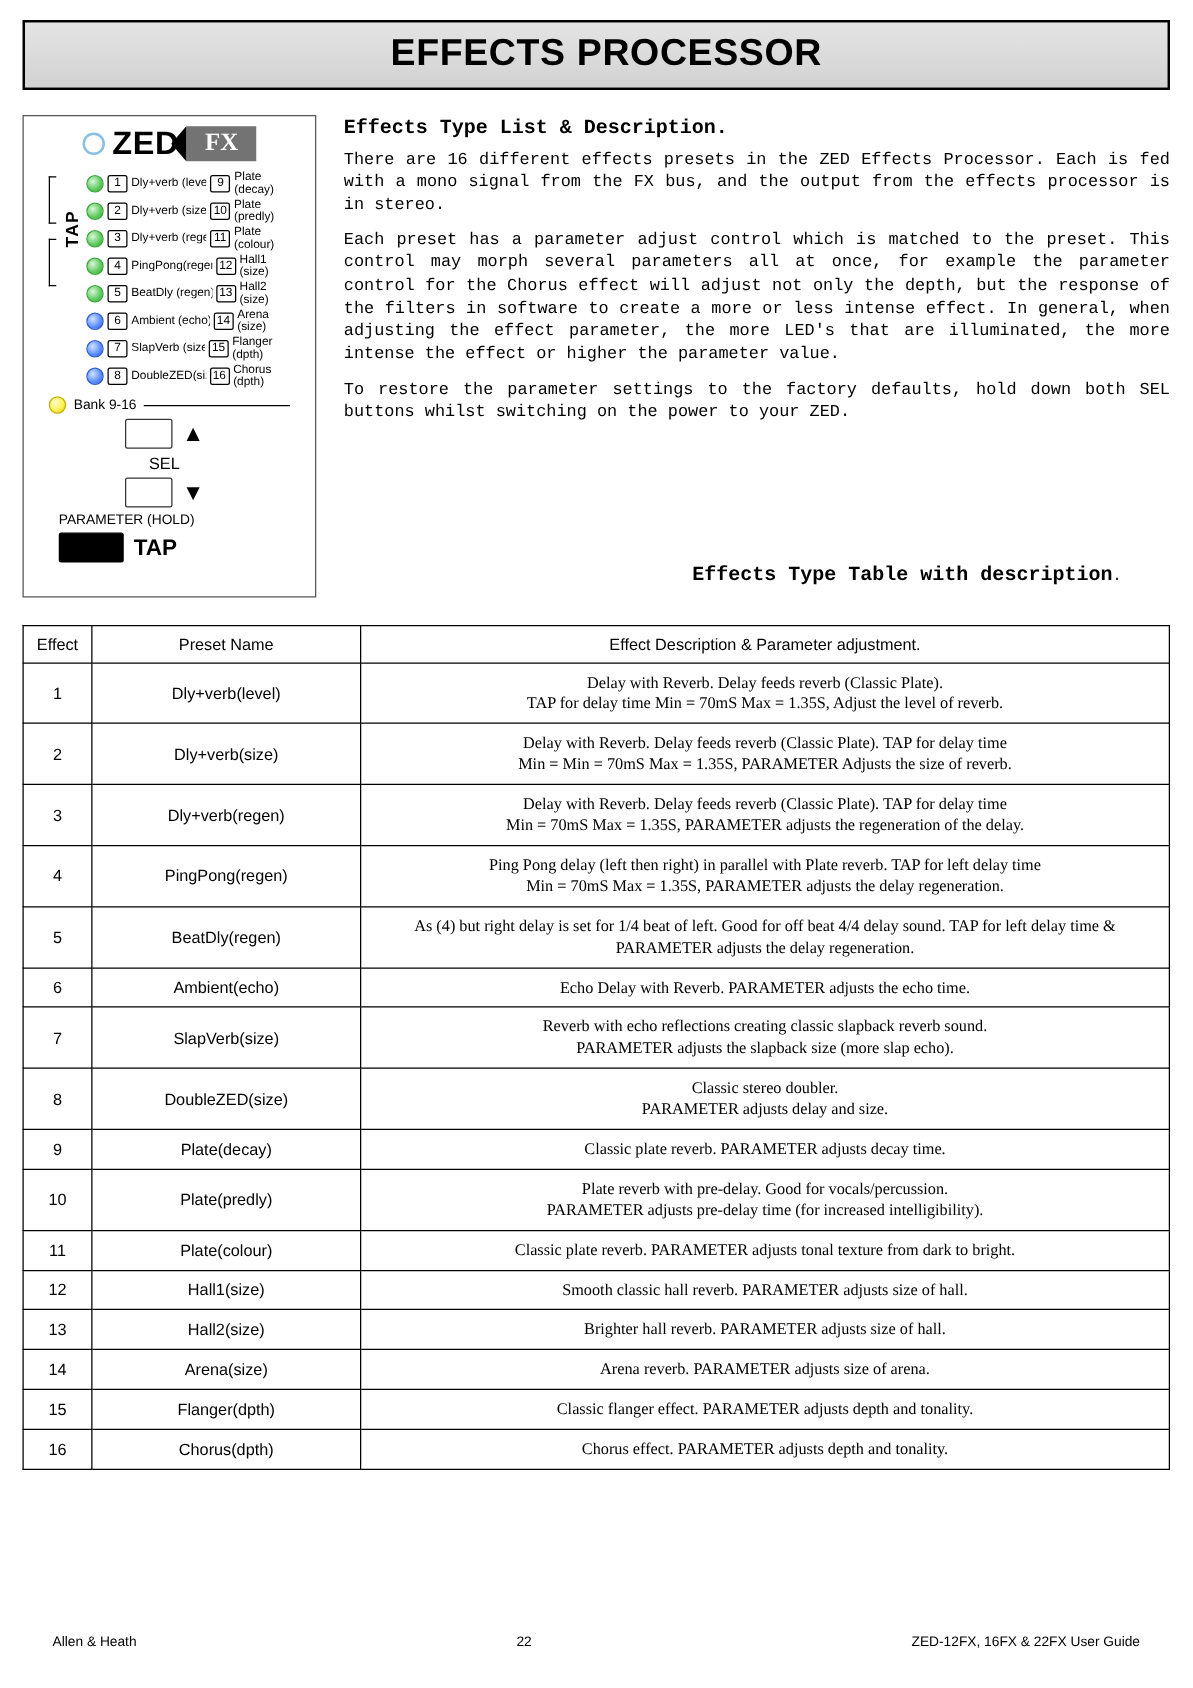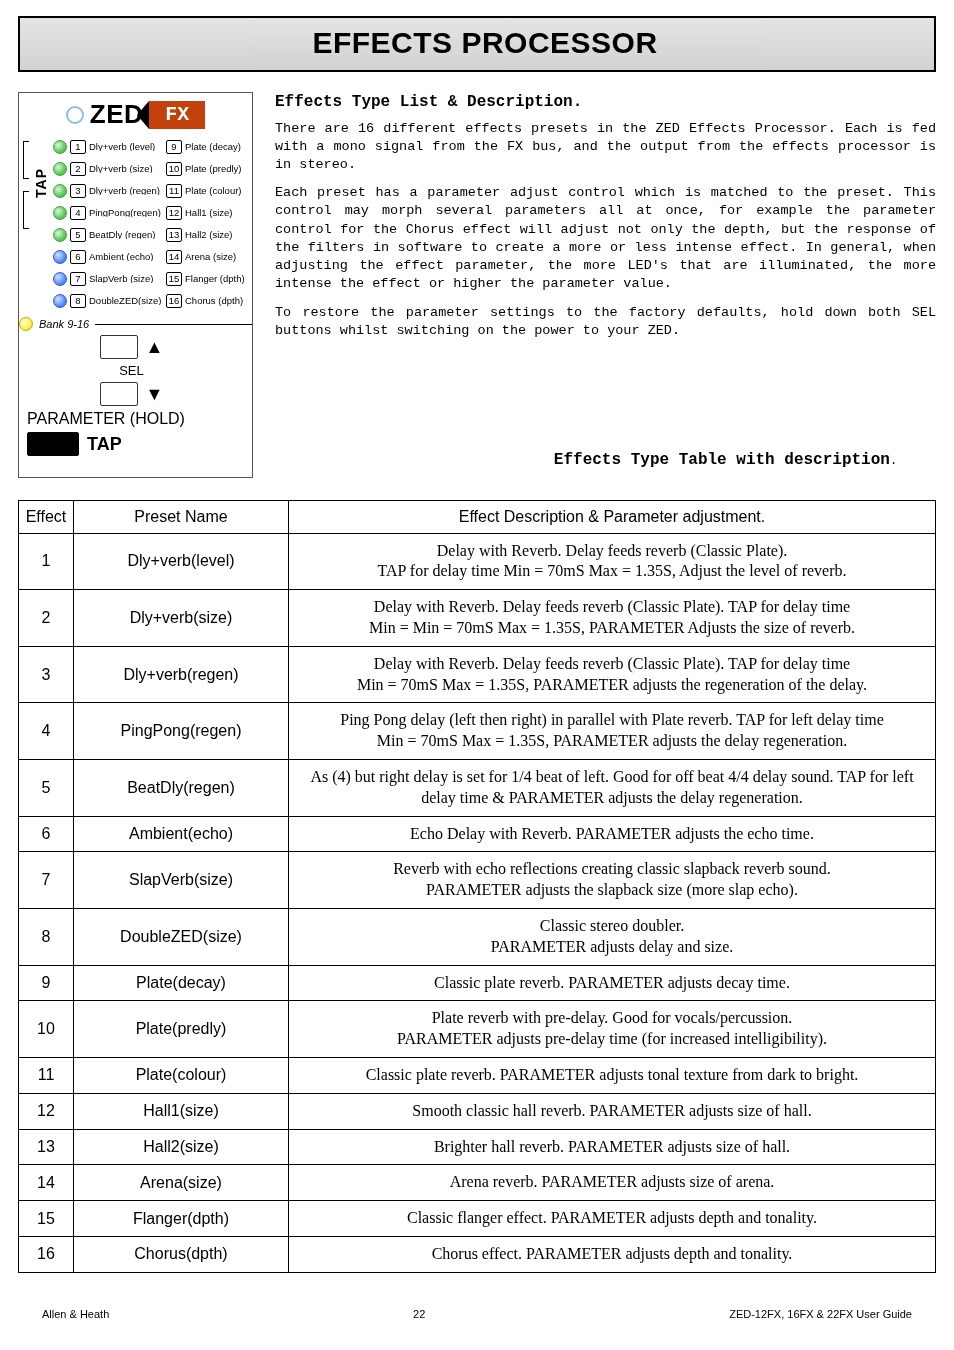--- a/index.html
+++ b/index.html
@@ -1,52 +1,52 @@
 <!DOCTYPE html>
 <html><head>
 <meta charset="utf-8">
 <style>
 * { box-sizing: border-box; margin: 0; padding: 0; }
 body { font-family: Arial, Helvetica, sans-serif; width: 954px; height: 1350px; background: #fff; color: #000; position: relative; padding: 16px 18px; }
 .page-title-bar { border: 2px solid #000; background: linear-gradient(to bottom, #e4e4e4, #d2d2d2); text-align: center; padding: 8px 0 10px; margin-bottom: 20px; }
 .page-title-bar h1 { font-size: 30px; font-weight: 900; letter-spacing: 0.5px; margin-left: 16px; }
 .upper { display: flex; gap: 22px; margin-bottom: 22px; }
-.fx-panel { width: 235px; border: 1.5px solid #555; padding: 6px 0 10px; font-size: 11px; }
+.fx-panel { width: 235px; border: 1.5px solid #555; padding: 6px 20px 10px; font-size: 11px; }
 .fx-header { display: flex; align-items: center; justify-content: center; gap: 6px; margin-bottom: 8px; }
 .led-ring { width: 18px; height: 18px; border: 2px solid #8bbfe6; border-radius: 50%; }
 .zed { font-family: Impact, "Arial Black", sans-serif; font-size: 26px; font-weight: 900; letter-spacing: 0.5px; }
-.fxlogo { width: 56px; height: 28px; background: #c2410c; color: #fff; display: inline-flex; align-items: center; justify-content: center; font-weight: 900; font-size: 20px; font-family: Liberation Mono, monospace; position: relative; }
+.fxlogo { width: 56px; height: 28px; background: #737373; color: #fff; display: inline-flex; align-items: center; justify-content: center; font-weight: 900; font-size: 20px; font-family: Liberation Serif, serif; position: relative; }
 .fxlogo::before { content: ""; position: absolute; left: -12px; top: 0; border-top: 14px solid transparent; border-bottom: 14px solid transparent; border-right: 12px solid #000; }
 .fx-body { display: flex; align-items: flex-start; gap: 4px; }
 .tap-label { writing-mode: vertical-rl; transform: rotate(180deg); font-weight: 900; font-size: 14px; font-family: "Arial Black", sans-serif; margin-top: 30px; letter-spacing: 1px; }
 .fx-rows { flex: 1; display: flex; flex-direction: column; gap: 5px; }
 .fx-row { display: flex; align-items: center; gap: 3px; height: 17px; }
 .grn { width: 14px; height: 14px; border-radius: 50%; background: radial-gradient(circle at 35% 35%, #d8f6d8, #5fc95f 60%, #3aa83a); border: 1px solid #3aa83a; flex: 0 0 14px; }
 .yel { background: radial-gradient(circle at 35% 35%, #fffdd0, #fff14a 60%, #d6b800); border-color: #c6b000; }
 .blu { background: radial-gradient(circle at 35% 35%, #d0e2ff, #5a8cff 60%, #2f5fcc); border-color: #2f5fcc; }
 .numbox { border: 1.3px solid #000; border-radius: 2px; width: 16px; height: 14px; display: inline-flex; align-items: center; justify-content: center; font-size: 9.5px; line-height: 1; flex: 0 0 16px; }
 .fx-name { font-size: 9.5px; line-height: 1; }
 .fx-col1 { width: 74px; white-space: nowrap; overflow: hidden; }
-.bank-row { display: flex; align-items: center; margin-top: 8px; gap: 6px; font-size: 11px; font-style: italic; }
+.bank-row { display: flex; align-items: center; margin-top: 8px; gap: 6px; font-size: 11px; }
 .bank-line { flex: 1; height: 1px; background: #000; }
 .sel-block { display: flex; flex-direction: column; align-items: center; margin: 4px 0 4px -8px; }
 .sel-row { display: flex; align-items: center; gap: 8px; }
 .btn-cap { width: 38px; height: 24px; border: 1.5px solid #333; border-radius: 2px; background: #fff; }
 .tri { font-size: 18px; line-height: 1; }
 .sel-text { font-size: 13px; margin: 4px 12px; }
-.param-text { font-size: 16px; margin-top: 2px; text-align: left; width: 100%; padding-left: 8px; }
+.param-text { font-size: 11px; margin-top: 2px; text-align: left; width: 100%; padding-left: 8px; }
 .tap-btn-row { display: flex; align-items: center; gap: 8px; margin-top: 4px; justify-content: flex-start; padding-left: 8px; }
 .tap-btn { width: 52px; height: 24px; border: 1.5px solid #000; border-radius: 2px; background: #000; }
 .tap-text { font-family: "Arial Black", sans-serif; font-weight: 900; font-size: 18px; }
 .right-text { flex: 1; font-size: 13.5px; line-height: 1.35; font-family: Liberation Mono, monospace; }
 .right-text h3 { font-size: 16px; font-weight: 700; margin-bottom: 6px; }
 .right-text p { text-align: justify; margin-bottom: 10px; }
 .table-heading { font-size: 16px; font-weight: 700; text-align: center; margin-left: 240px; margin-bottom: 18px; }
 .table-heading .dot { font-weight: 400; font-size: 12px; }
-table { width: 100%; border-collapse: collapse; font-size: 16px; }
+table { width: 100%; border-collapse: collapse; font-size: 13px; }
 th, td { border: 1.3px solid #000; padding: 7px 6px; text-align: center; vertical-align: middle; }
 th:nth-child(1), td:nth-child(1) { width: 55px; }
 th:nth-child(2), td:nth-child(2) { width: 215px; }
 th { font-weight: 400; }
 td.desc { line-height: 1.3; font-family: Liberation Serif, serif; }
 .footer { position: absolute; left: 42px; right: 42px; bottom: 30px; display: flex; justify-content: space-between; font-size: 11px; }
 .bracket-col { width: 10px; display: flex; flex-direction: column; justify-content: space-between; align-items: flex-end; height: 88px; margin-top: 3px; }
 .bracket { border-left: 1.5px solid #000; border-top: 1.5px solid #000; border-bottom: 1.5px solid #000; width: 6px; height: 38px; }
 </style>
 </head>

